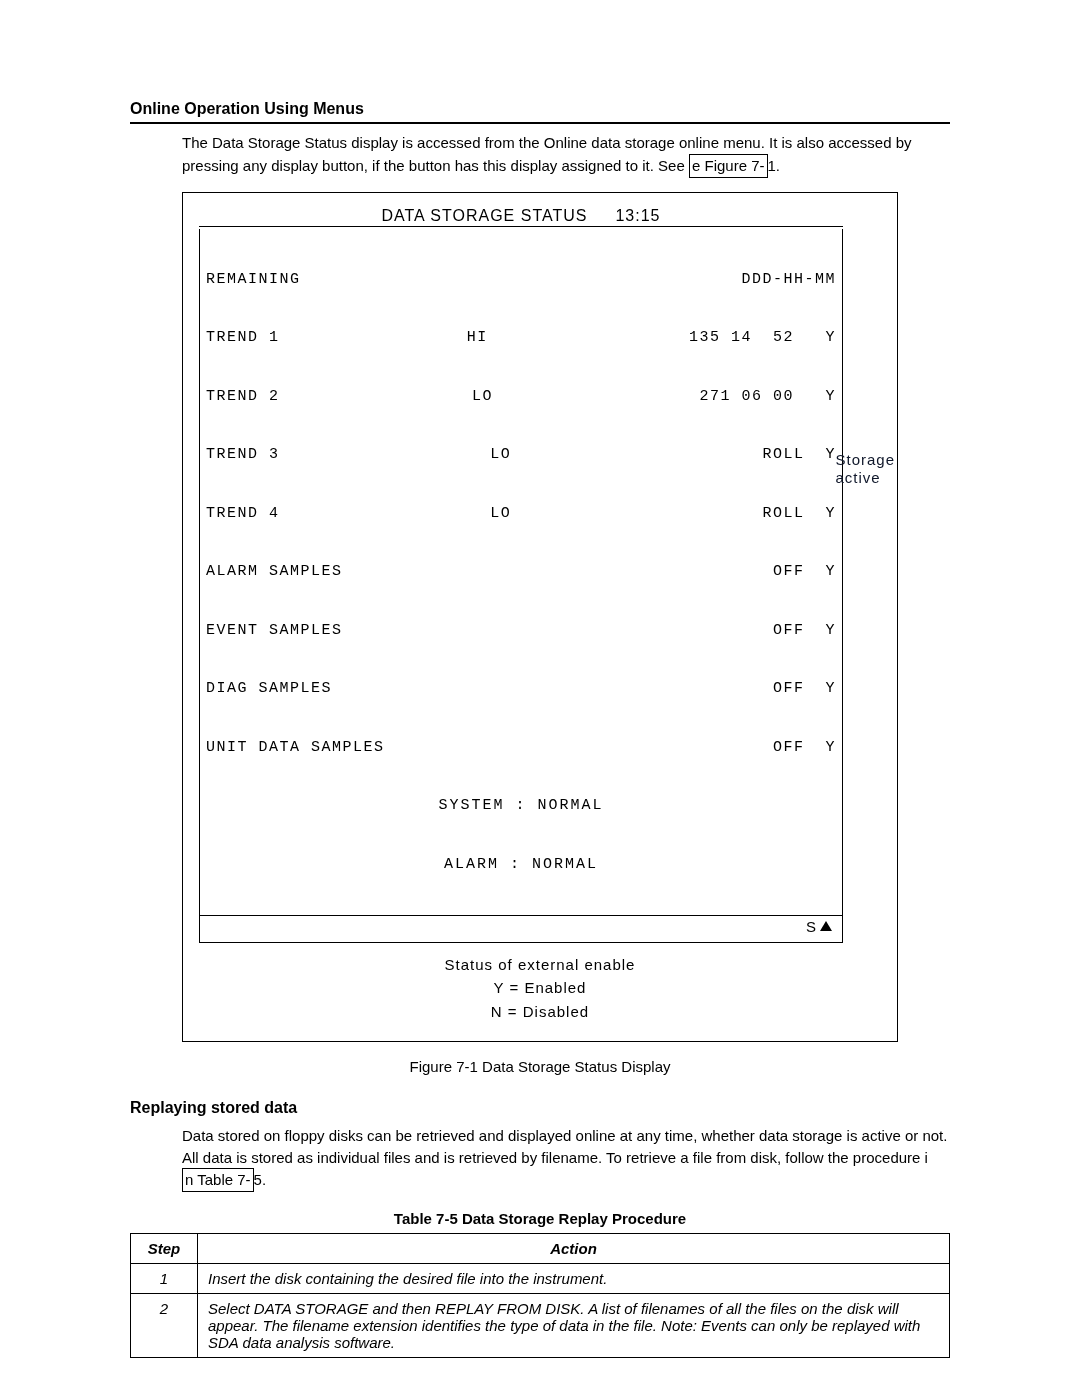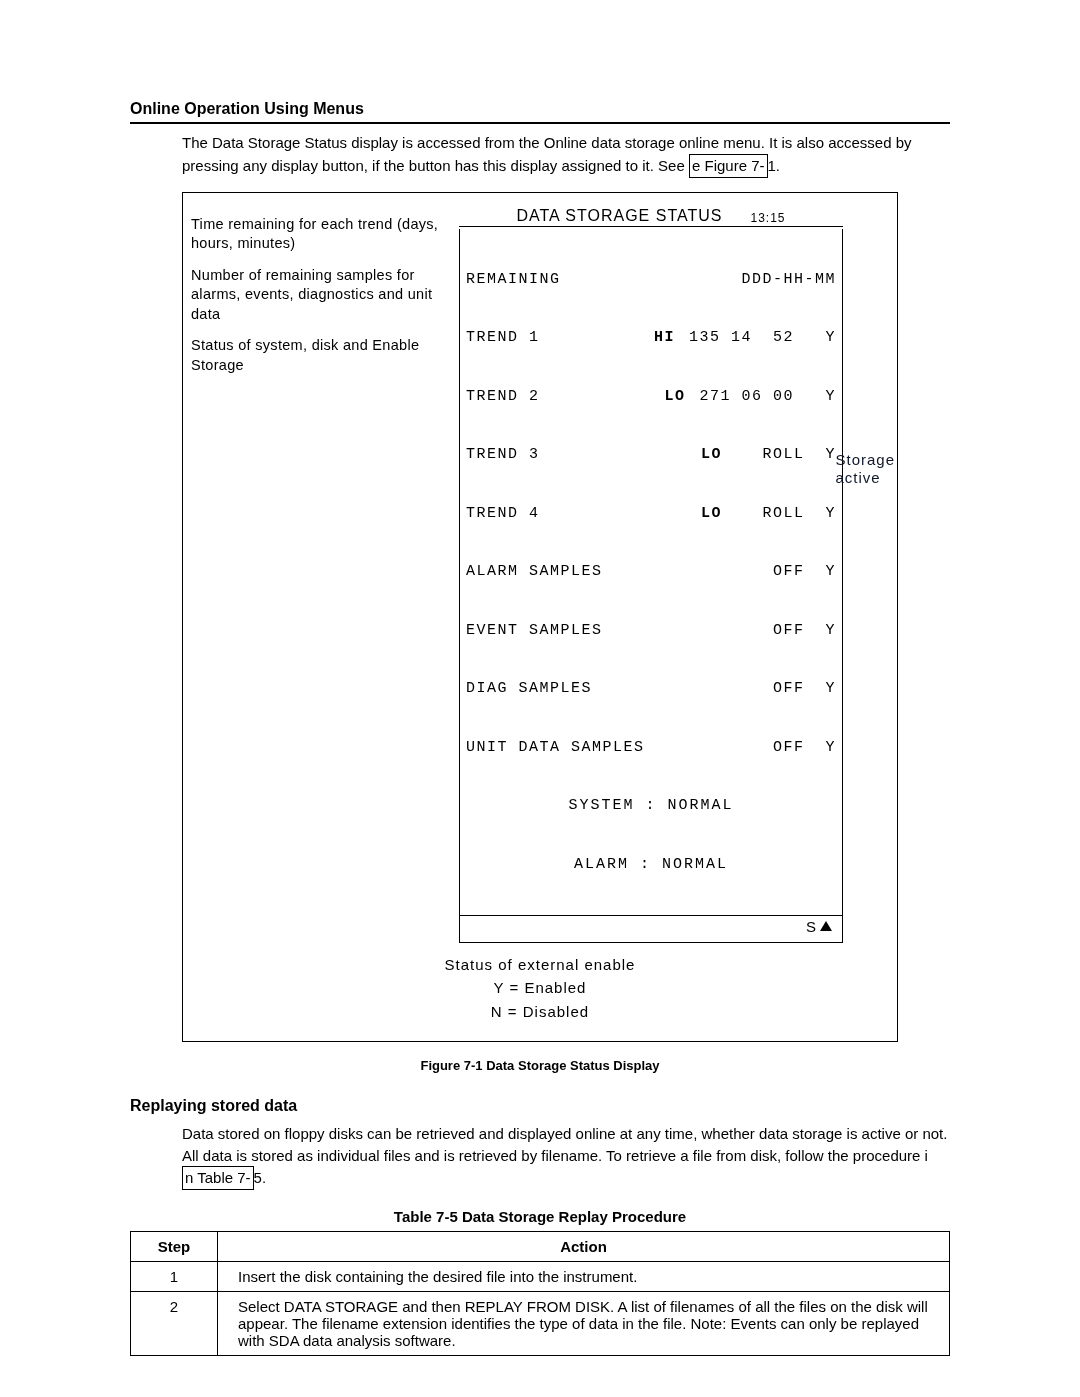--- a/index.html
+++ b/index.html
@@ -76,36 +76,36 @@
     gap: 28px;
     border-bottom: 1.5px solid #000;
     margin-bottom: 2px;
     padding-bottom: 1px;
   }
   .dp-title {
     font-size: 16px;
     letter-spacing: 1px;
   }
   .dp-time {
-    font-size: 12px;
+    font-size: 16px;
     letter-spacing: 1px;
   }
   .dp-body {
     font-family: "Courier New", monospace;
     font-size: 15px;
     letter-spacing: 1.5px;
     line-height: 1.3;
     border-left: 1.5px solid #000;
     border-right: 1.5px solid #000;
     padding: 2px 6px;
     white-space: pre;
   }
   .dp-body .row { display:flex; justify-content:space-between; }
   .dp-body .row .l { flex:0 0 auto; }
-  .dp-body .row .m { flex:1; text-align:right; padding-right:14px;font-weight:bold;}
+  .dp-body .row .m { flex:1; text-align:center; padding-right:14px;}
   .dp-body .row .r { flex:0 0 auto; text-align:right; min-width:100px;}
   .dp-body .center { text-align:center; letter-spacing:2px;}
   .dp-border-row {
     border-top: 1.5px solid #000;
     border-left: 1.5px solid #000;
     border-right: 1.5px solid #000;
     text-align: center;
     font-family: inherit;
     font-size: 15px;
     letter-spacing: 1.5px;
@@ -141,41 +141,42 @@
   }
   .below-fig {
     text-align: center;
     font-size: 15px;
     letter-spacing: 1px;
     line-height: 1.55;
     margin-top: 10px;
   }
   .caption {
     text-align: center;
-    font-size: 13px;
-    font-weight: bold;
+    font-size: 15px;
+    font-weight: normal;
     margin: 16px 0 24px 0;
   }
   .table-caption {
     text-align: center;
     font-size: 15px;
     font-weight: bold;
     margin: 18px 0 6px 0;
   }
   table.proc {
     width: calc(100% - 0px);
     border-collapse: collapse;
     margin: 0 0 40px 0;
     font-size: 15px;
   }
   table.proc th, table.proc td {
     border: 1.5px solid #000;
-    padding: 6px 20px;
+    padding: 6px 10px;
     vertical-align: top;
     text-align: left;
+    font-style: italic;
   }
   table.proc th {
     font-weight: bold;
     text-align: center;
   }
   table.proc th.step { width: 46px; }
   table.proc td.step { text-align:center; }
 </style>
 </head>
 <body>
@@ -185,25 +186,20 @@
   <div class="section-header">Online Operation Using Menus</div>
   <hr class="hr-top">
 
   <p class="body-text">
     <span>The Data Storage Status display is accessed from the Online data storage online menu.  It is also accessed by pressing any display button, if the button has this display assigned to it.  See</span>
     <span class="xref">e Figure 7-</span><span>1.</span>
   </p>
 
   <div class="figure-box">
     <div class="fig-row">
-      <div class="fig-labels">
-        <div class="grp">Time remaining for each trend (days, hours, minutes)</div>
-        <div class="grp">Number of remaining samples for alarms, events, diagnostics and unit data</div>
-        <div class="grp">Status of system, disk and Enable Storage</div>
-      </div>
 
       <div class="display-panel">
         <div class="dp-title-row">
           <span class="dp-title">DATA STORAGE STATUS</span>
           <span class="dp-time">13:15</span>
         </div>
         <div class="dp-body">
           <div class="row"><span class="l">REMAINING</span><span class="r">DDD-HH-MM</span></div>
           <div class="row"><span class="l">TREND 1</span><span class="m">HI</span><span class="r">135 14  52   Y</span></div>
           <div class="row"><span class="l">TREND 2</span><span class="m">LO</span><span class="r">271 06 00   Y</span></div>

